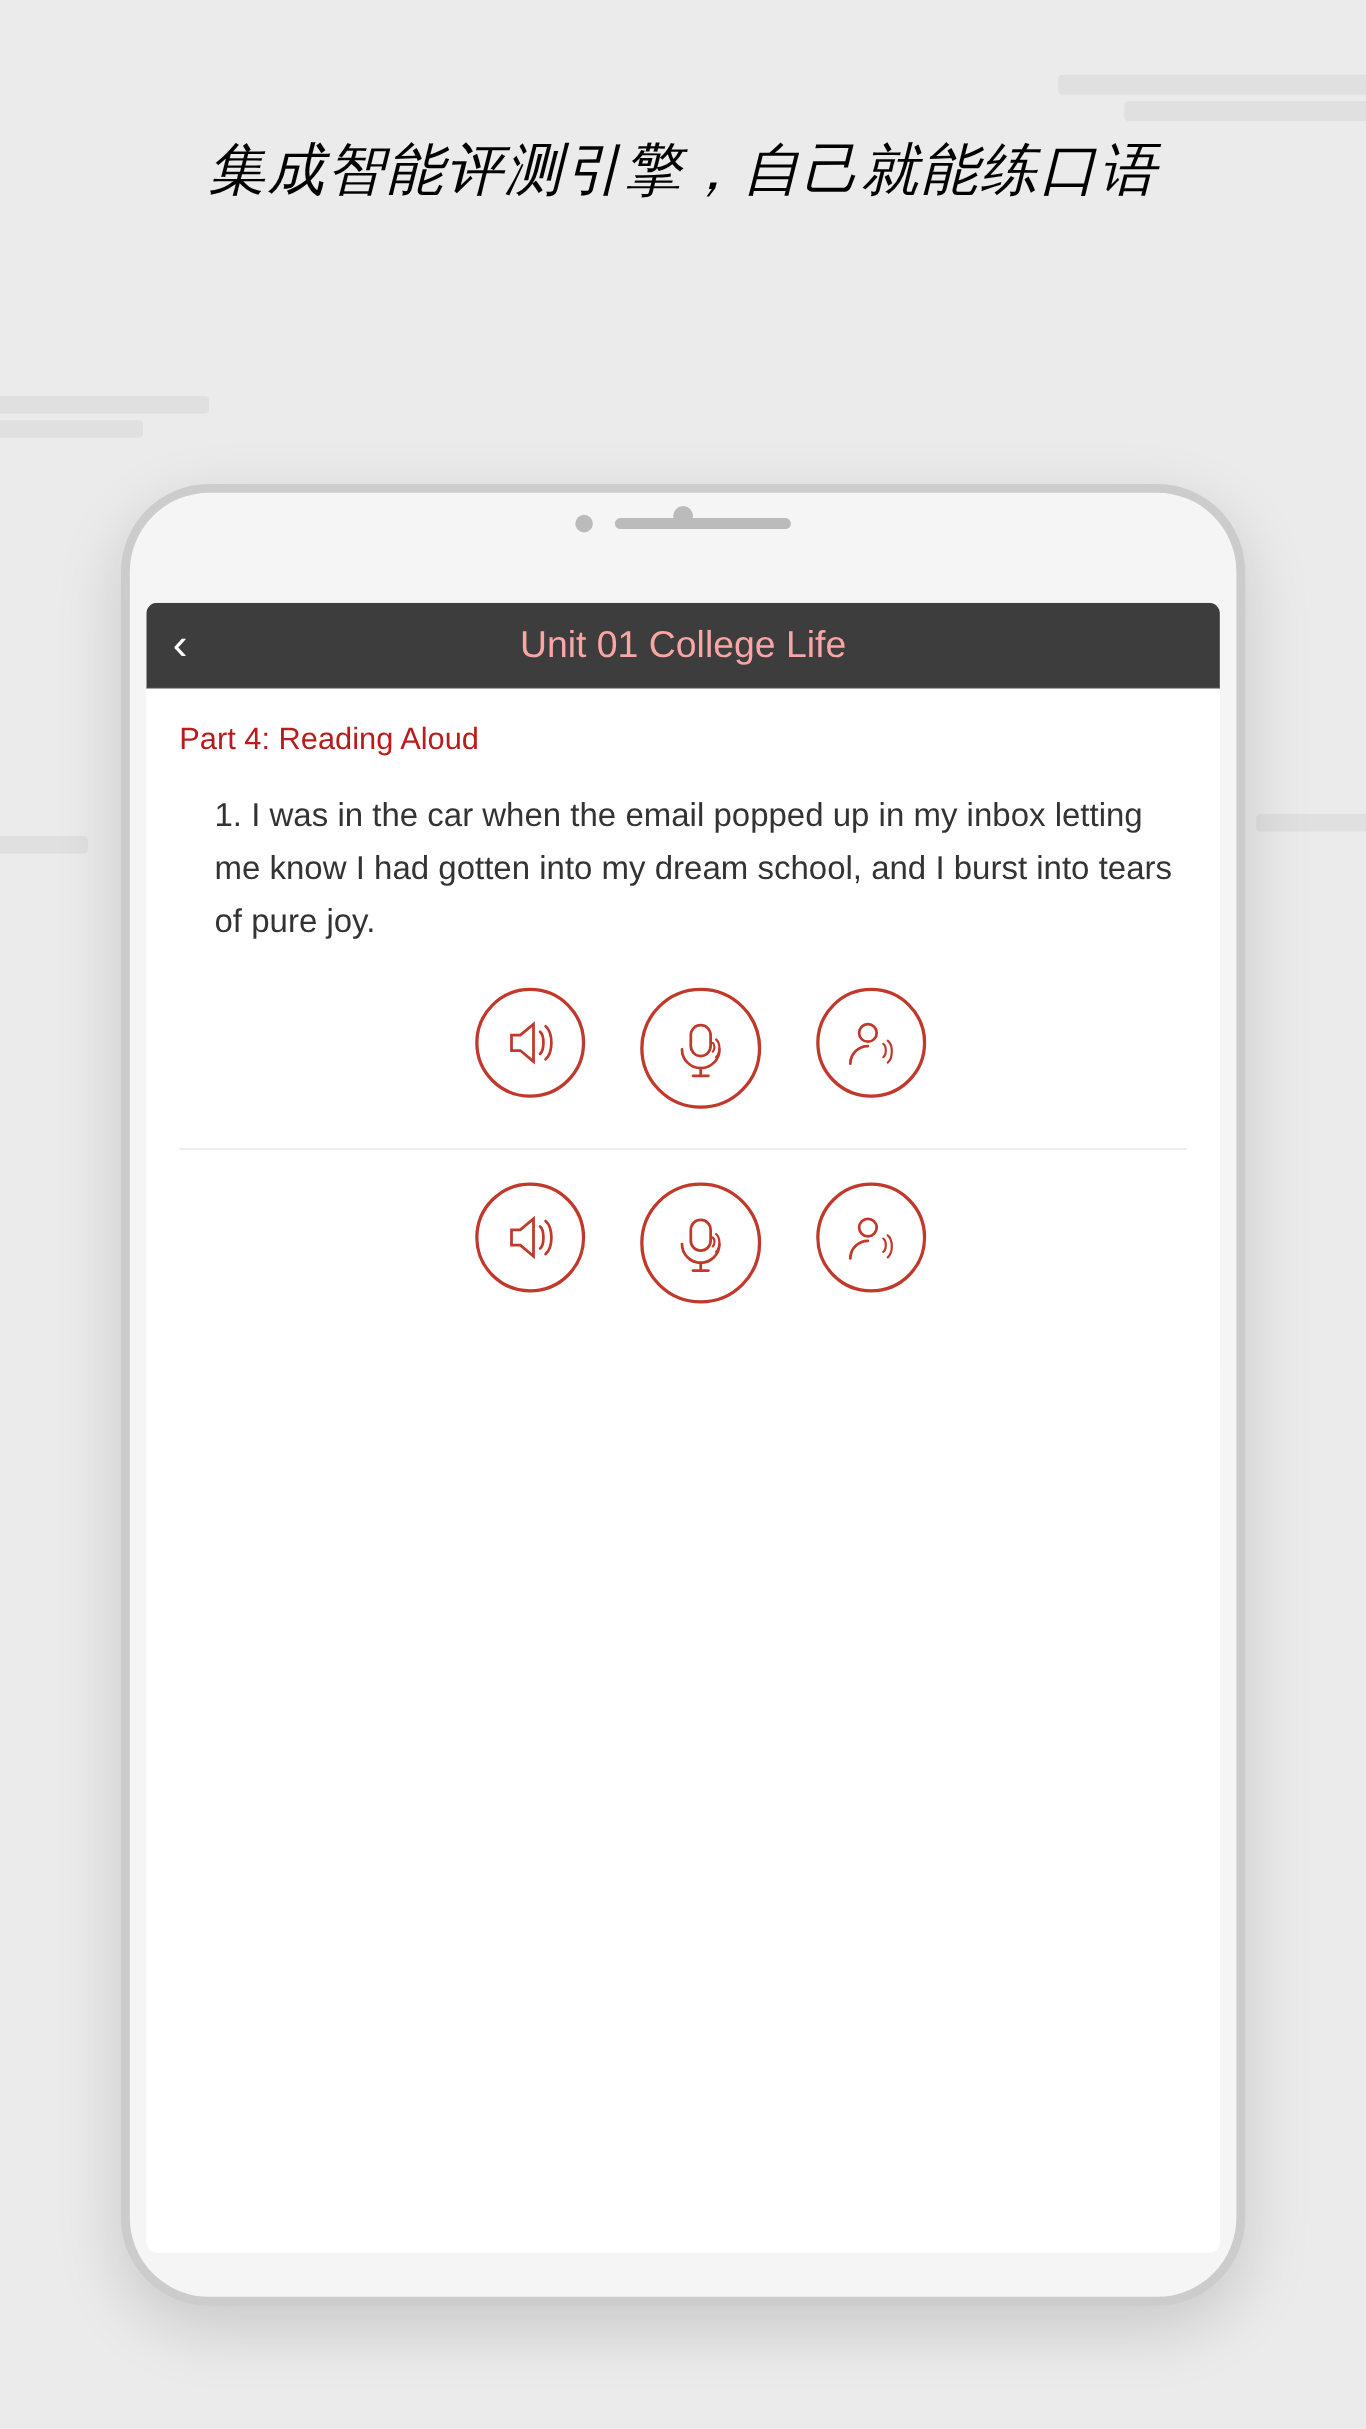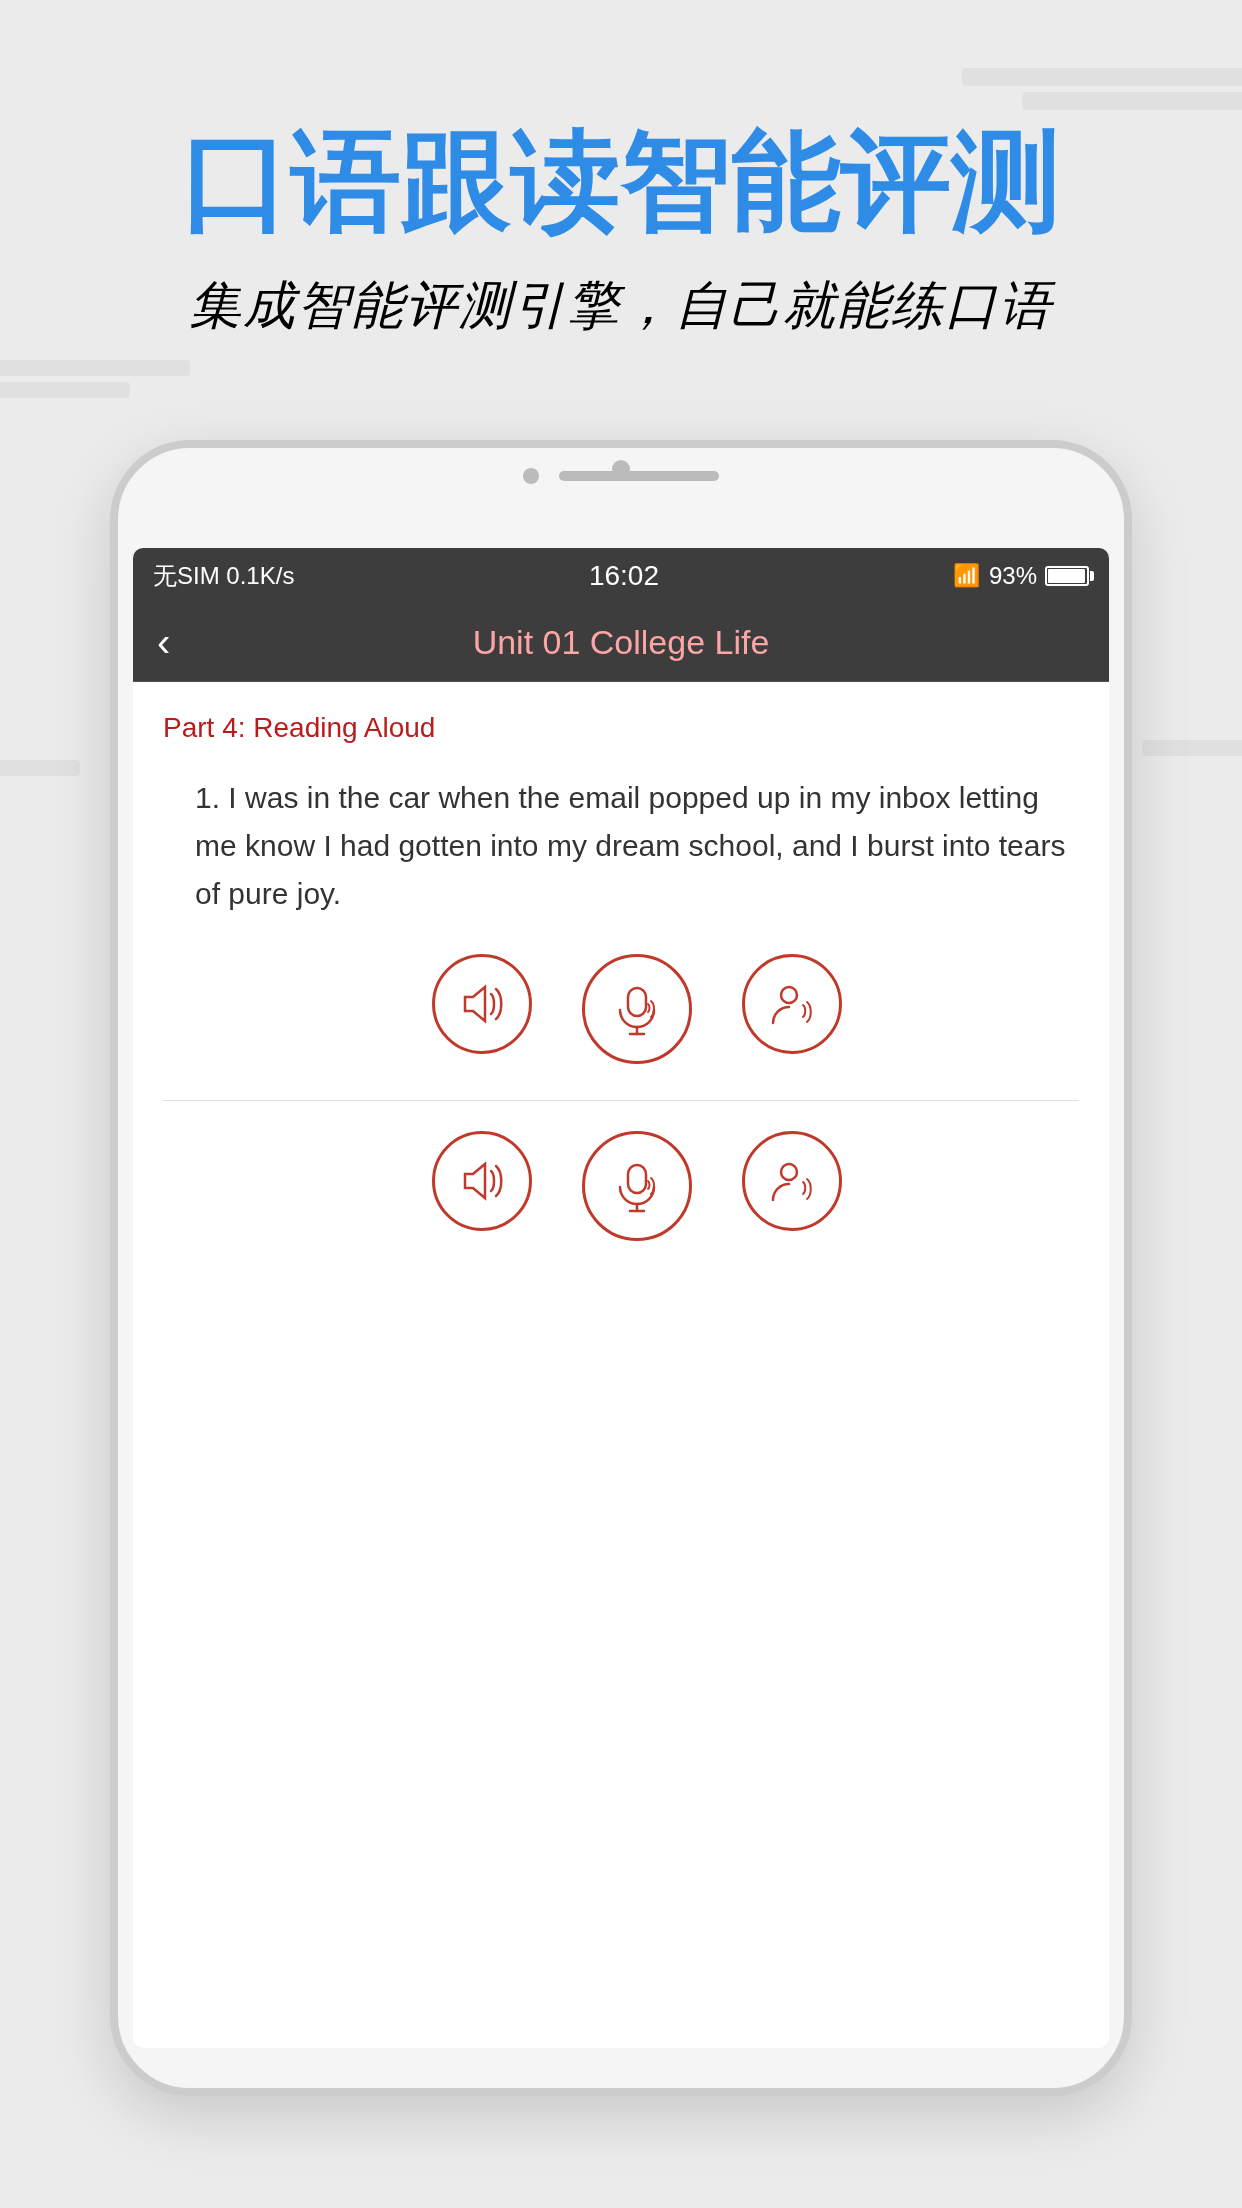--- a/index.html
+++ b/index.html
@@ -274,45 +274,33 @@
 <body>
 
 <div class="bg-bar deco-bar-top-right" style="width:280px; top:68px; right:0;"></div>
 <div class="bg-bar deco-bar-top-right" style="width:220px; top:92px; right:0;"></div>
 <div class="bg-bar deco-bar-left" style="width:190px; top:360px; left:0; height:16px;"></div>
 <div class="bg-bar deco-bar-left" style="width:130px; top:382px; left:0; height:16px;"></div>
 <div class="bg-bar deco-bar-right2" style="width:100px; top:740px; right:0; height:16px;"></div>
 <div class="bg-bar deco-bar-left" style="width:80px; top:760px; left:0; height:16px;"></div>
 
 <div class="header-section">
-  <div class="main-title">口语跟读智能评测</div>
   <div class="sub-title">集成智能评测引擎，自己就能练口语</div>
 </div>
 
 <div class="phone-mockup">
 
   <div class="phone-speaker-dot"></div>
   <div class="phone-top">
     <div class="phone-dot-small"></div>
     <div class="phone-bar"></div>
   </div>
 
   <div class="phone-screen">
 
-    <div class="status-bar">
-      <span class="status-left">无SIM  0.1K/s</span>
-      <span class="status-center">16:02</span>
-      <span class="status-right">
-        <span class="wifi-icon">📶</span>
-        <span>93%</span>
-        <span class="battery-bar">
-          <span class="battery-fill"></span>
-        </span>
-      </span>
-    </div>
 
     <div class="nav-bar">
       <span class="back-btn">‹</span>
       <span class="nav-title">Unit 01 College Life</span>
     </div>
 
     <div class="content-area">
 
       <div class="part-label">Part 4: Reading Aloud</div>
 

